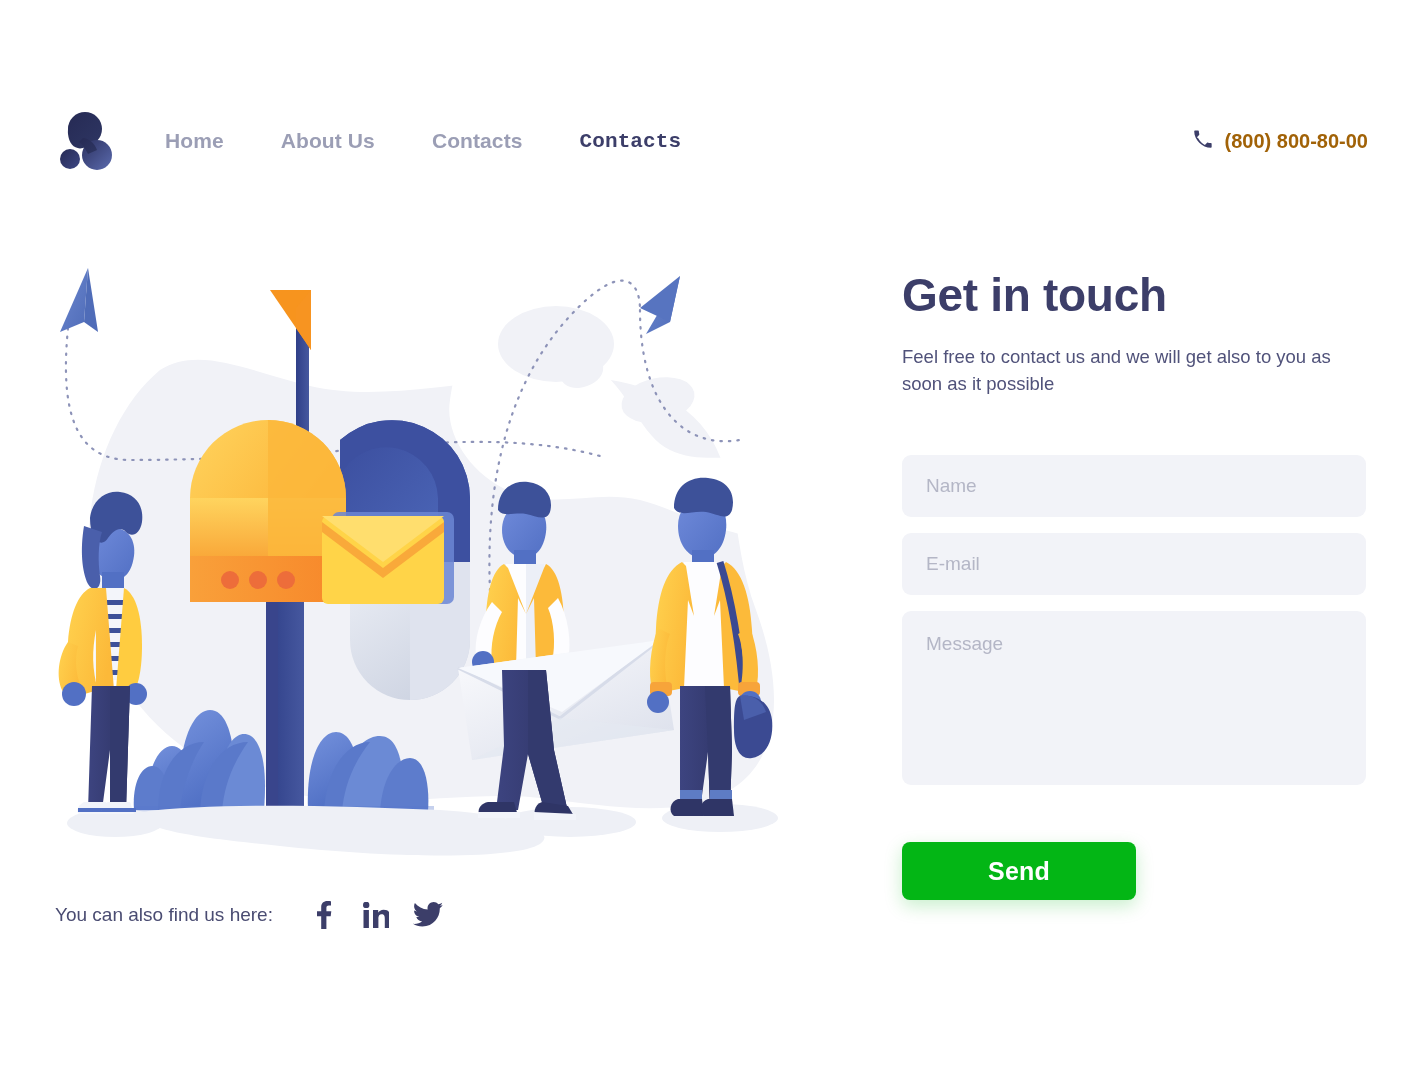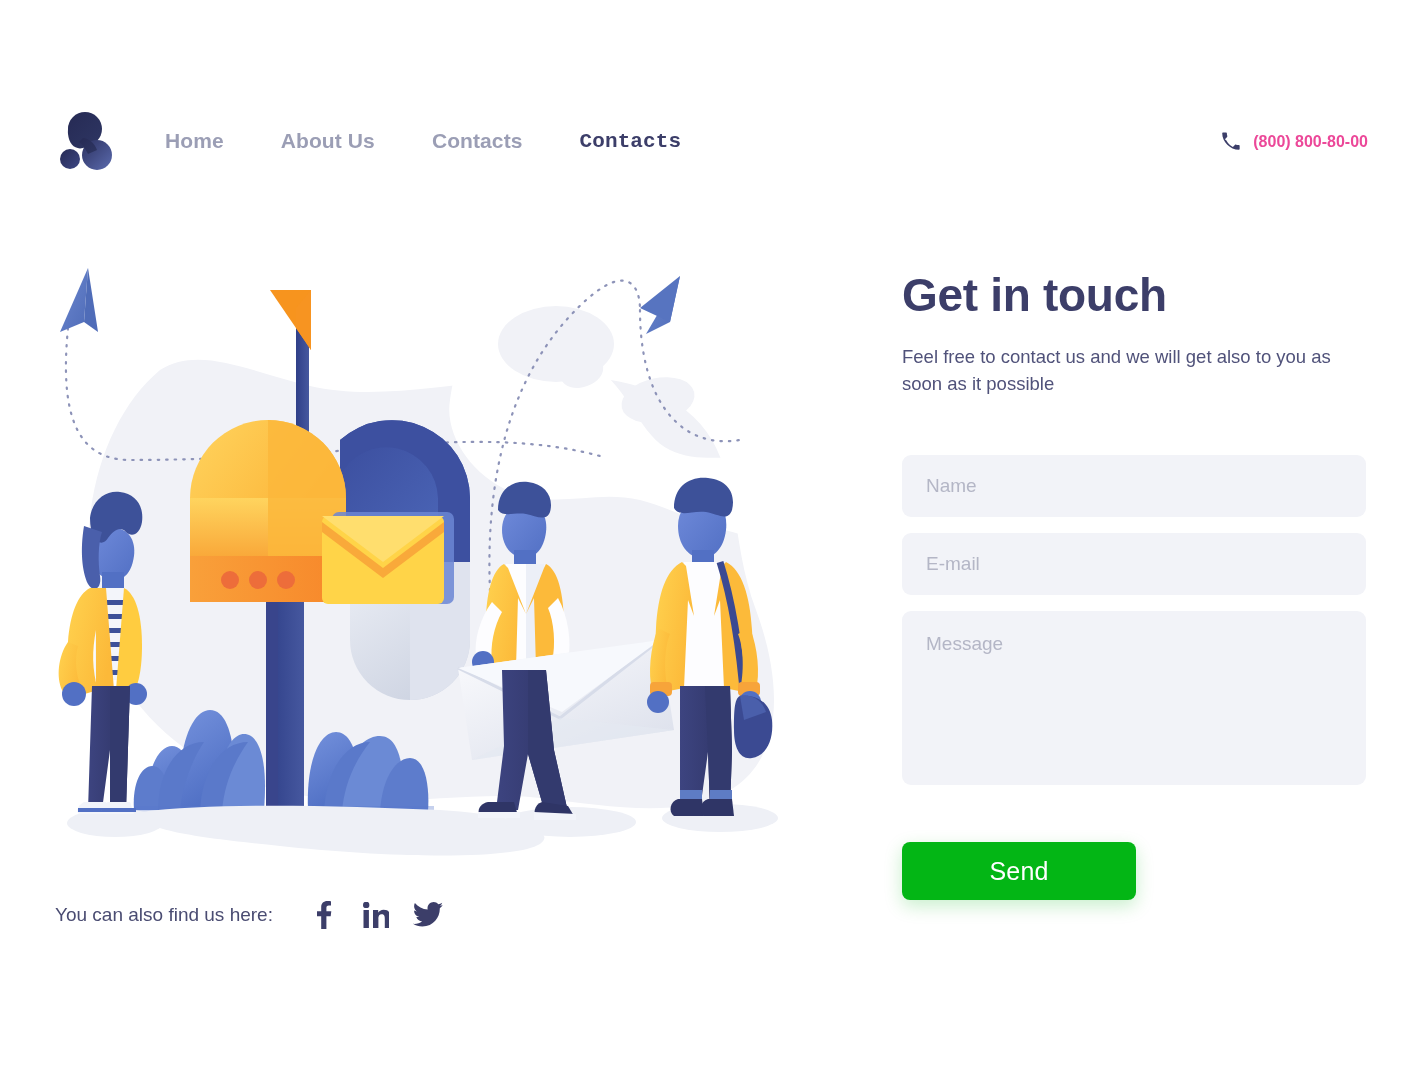--- a/index.html
+++ b/index.html
@@ -37,24 +37,24 @@
     color: #9b9eb5;
     letter-spacing: .1px;
     margin-right: 57px;
     cursor: pointer;
     white-space: nowrap;
   }
   .nav-item.active { color: #3c3e69; font-family: Liberation Mono, monospace; }
   .phone {
     margin-left: auto;
     display: flex;
-    align-items: flex-end;
+    align-items: flex-start;
     gap: 13px;
-    color: #ec4899;
-    font-size: 16px;
+    color: #a16207;
+    font-size: 20px;
     font-weight: bold;
     white-space: nowrap;
     cursor: pointer;
   }
   .phone-icon { width: 19px; height: 19px; display: block; }
 
   
   .illus {
     position: absolute;
     left: 40px; top: 250px;
@@ -128,21 +128,21 @@
   }
   .send-btn {
     margin-top: 53px;
     width: 234px; height: 58px;
     background: #03b615;
     color: #ffffff;
     border: none;
     border-radius: 8px;
     font-family: "Liberation Sans", sans-serif;
     font-size: 25px;
-    font-weight: normal;
+    font-weight: bold;
     cursor: pointer;
     letter-spacing: .2px;
     box-shadow: 0 6px 18px rgba(3,182,21,0.22);
   }
 </style>
 </head>
 <body>
 
 <div class="page">
 

